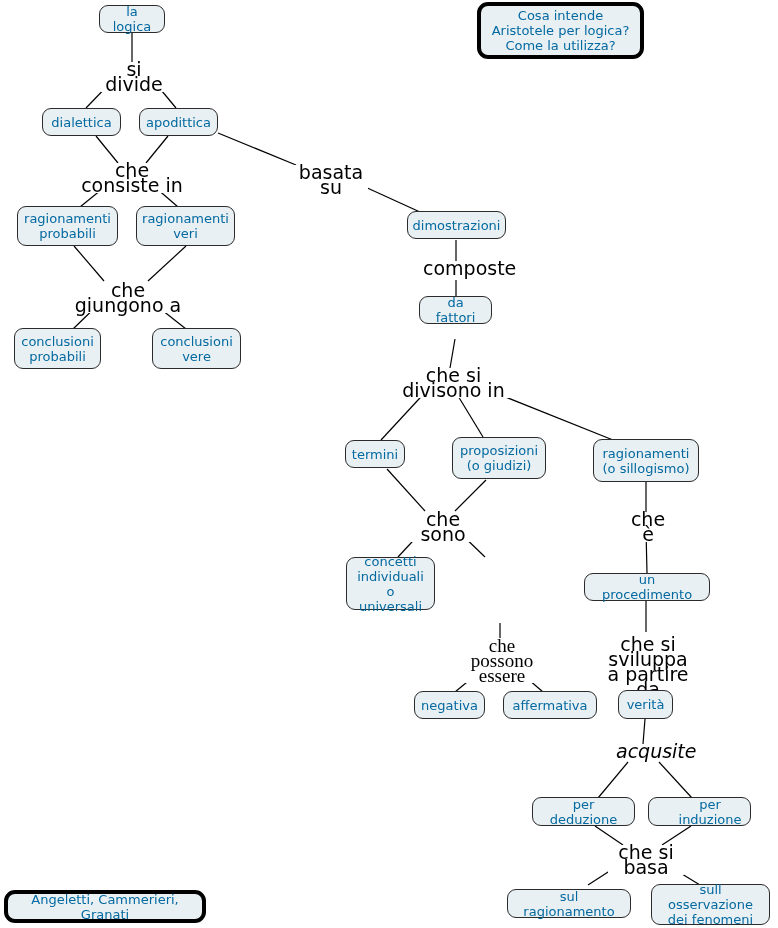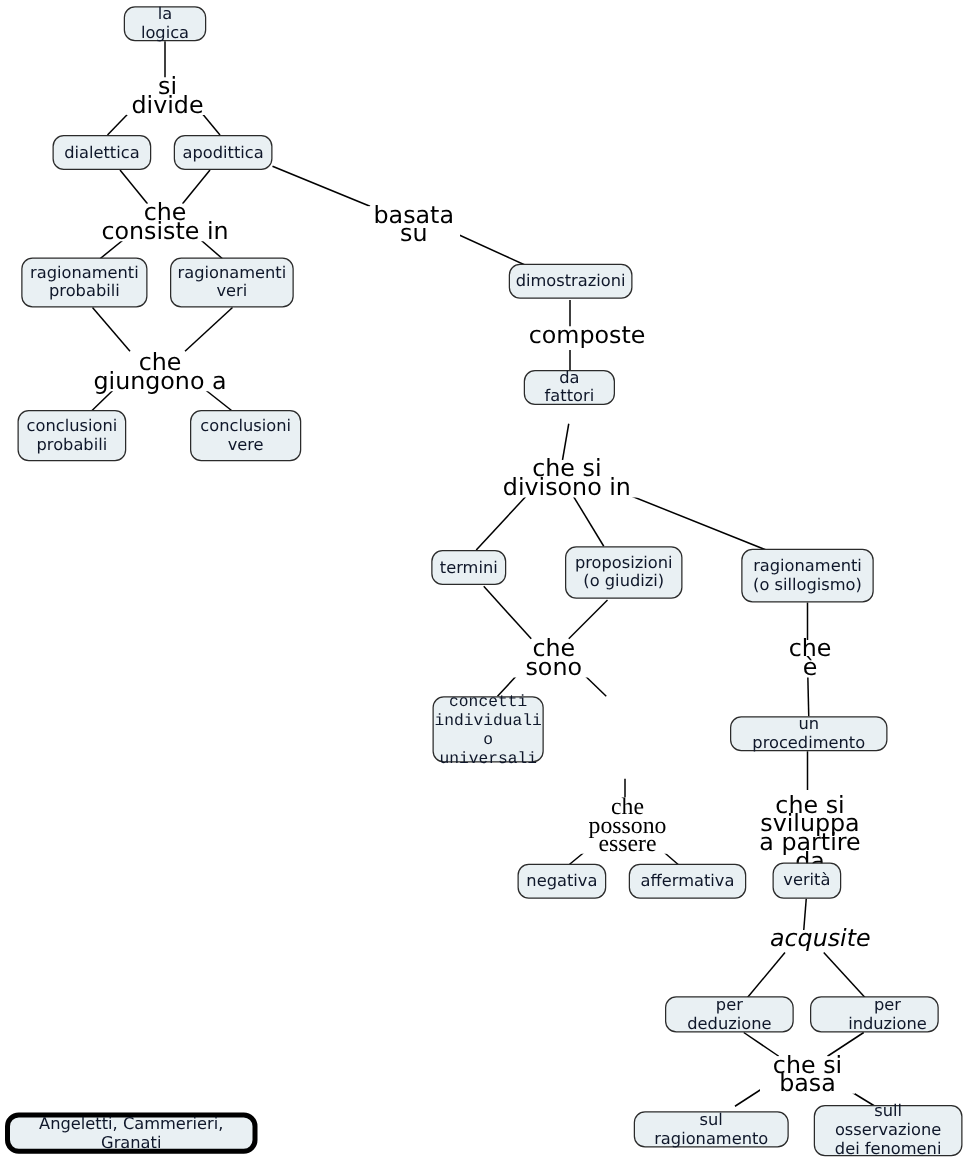--- a/index.html
+++ b/index.html
@@ -28,21 +28,21 @@
     box-sizing: border-box;
     background: #e9f0f3;
     border: 1px solid #2b2b2b;
     border-radius: 9px;
     display: flex;
     align-items: center;
     justify-content: center;
     text-align: center;
     font-size: 13px;
     line-height: 15px;
-    color: #0f172a;
+    color: #0369a1;
     padding: 3px 7px;
     white-space: pre-line;
     z-index: 3;
   }
   .node.thick {
     border: 4px solid #000000;
     border-radius: 11px;
   }
   .linklabel {
     position: absolute;
@@ -116,20 +116,21 @@
       <line x1="659" y1="762" x2="692" y2="798"></line>
 
       <line x1="595" y1="826" x2="623" y2="845"></line>
       <line x1="691" y1="826" x2="662" y2="845"></line>
 
       <line x1="622" y1="863" x2="588" y2="885"></line>
       <line x1="664" y1="863" x2="700" y2="885"></line>
     </g>
   </svg>
 
+  <div class="node thick" style="left:477px; top:2px; width:167px; height:57px;">Cosa intende Aristotele per logica? Come la utilizza?</div>
 
   <div class="node" style="left:99px; top:5px; width:66px; height:28px;">la logica</div>
 
   <div class="node" style="left:42px; top:108px; width:79px; height:28px;">dialettica</div>
 
   <div class="node" style="left:139px; top:108px; width:79px; height:28px;">apodittica</div>
 
   <div class="node" style="left:17px; top:206px; width:101px; height:40px;">ragionamenti
 probabili</div>
 
@@ -147,21 +148,21 @@
   <div class="node" style="left:419px; top:296px; width:73px; height:28px;">da fattori</div>
 
   <div class="node" style="left:345px; top:440px; width:60px; height:28px;">termini</div>
 
   <div class="node" style="left:452px; top:437px; width:94px; height:42px;">proposizioni
 (o giudizi)</div>
 
   <div class="node" style="left:593px; top:439px; width:106px; height:43px;">ragionamenti
 (o sillogismo)</div>
 
-  <div class="node" style="left:346px; top:557px; width:89px; height:53px;font-family:Liberation Mono, monospace;">concetti
+  <div class="node" style="left:346px; top:557px; width:89px; height:53px;">concetti
 individuali o
 universali</div>
 
 
   <div class="node" style="left:584px; top:573px; width:126px; height:28px;">un procedimento</div>
 
   <div class="node" style="left:414px; top:691px; width:71px; height:28px;">negativa</div>
 
   <div class="node" style="left:503px; top:691px; width:94px; height:28px;">affermativa</div>
 

